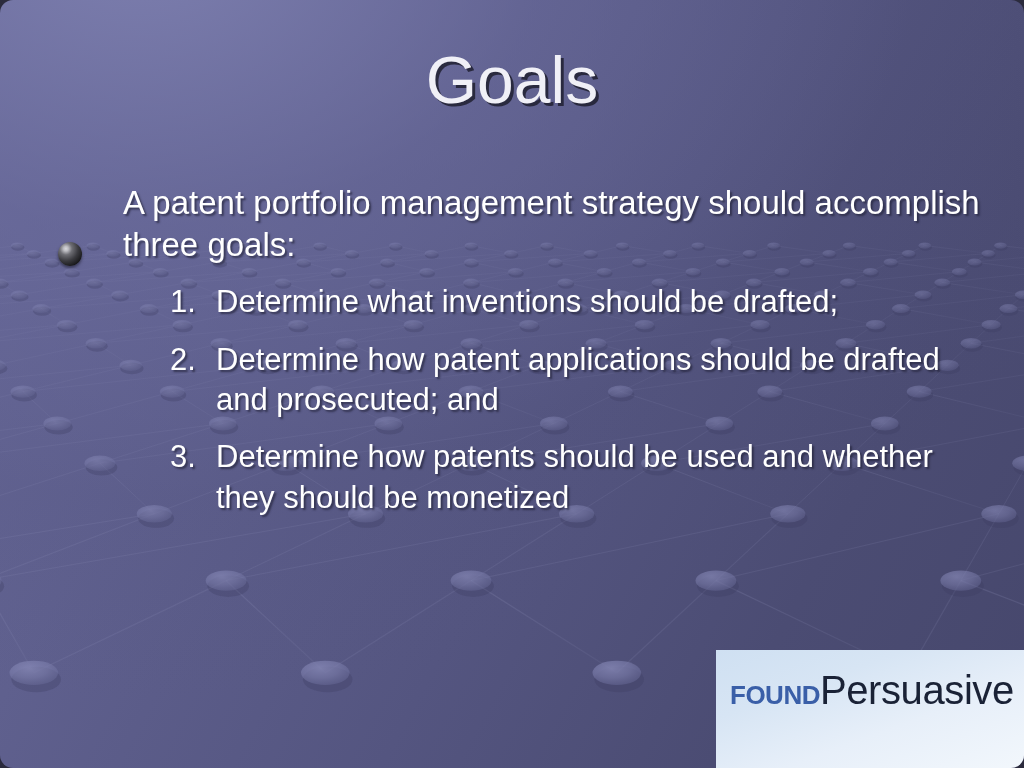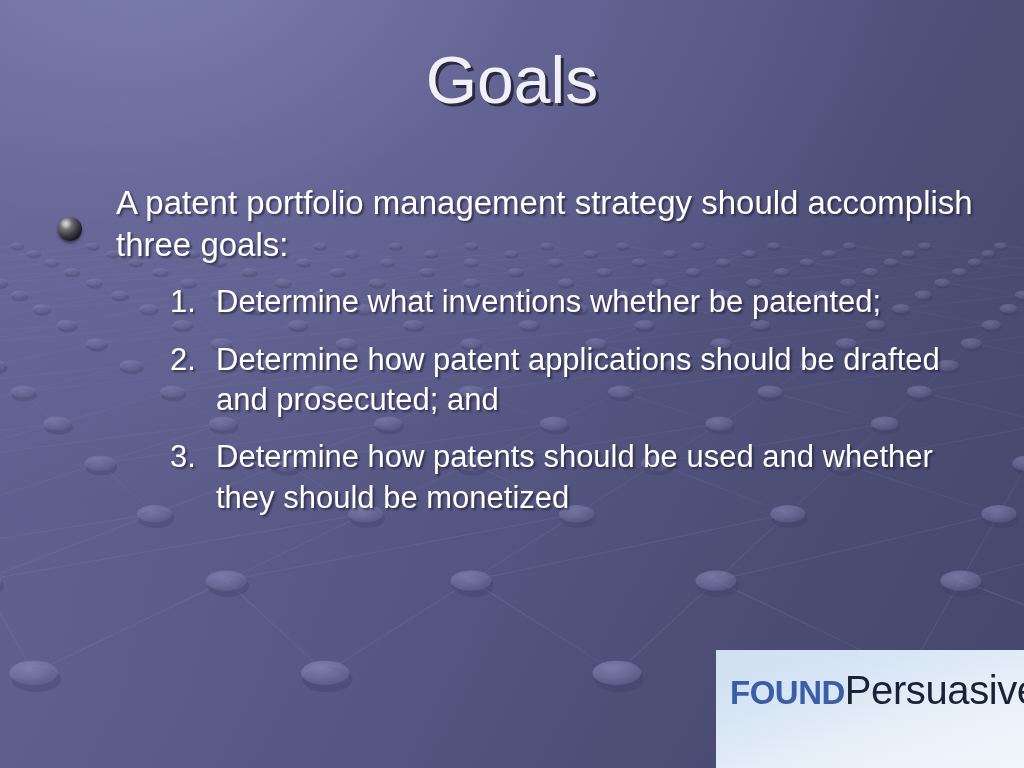--- a/index.html
+++ b/index.html
@@ -16,20 +16,21 @@
     overflow: hidden;
     font-family: "Liberation Sans", sans-serif;
     
     background:
       radial-gradient(ellipse 1250px 900px at 14% -8%,
         rgba(126,128,176,0.95) 0%,
         rgba(106,107,156,0.55) 32%,
         rgba(80,81,124,0.12) 62%,
         rgba(60,61,96,0.0) 85%),
       linear-gradient(118deg, #676898 0%, #5f608e 26%, #545580 55%, #4b4c73 78%, #46476c 100%);
+    border-radius: 13px;
   }
 
   
   .bg-lattice {
     position: absolute;
     inset: 0;
     overflow: hidden;
     pointer-events: none;
   }
   .bg-lattice svg { display: block; width: 1024px; height: 768px; }
@@ -55,22 +56,22 @@
   
   .body-area {
     position: absolute;
     left: 58px;
     top: 182px;
     width: 930px;
   }
 
   .lvl1 {
     display: flex;
-    align-items: center;
-    gap: 0;
+    align-items: flex-end;
+    gap: 7px;
   }
   .bullet-sphere {
     flex: 0 0 auto;
     width: 24px;
     height: 24px;
     margin-top: 10px;
     margin-right: 34px;
     border-radius: 50%;
     background:
       radial-gradient(circle at 33% 28%, #d8d8dc 0%, #bdbdc2 10%, #6e6e74 26%, #3a3a3f 52%, #171719 78%, #0d0d10 100%);
@@ -122,21 +123,21 @@
     background: linear-gradient(160deg, #cfe0f2 0%, #d7e5f4 30%, #e7eff9 62%, #f2f7fc 100%);
     overflow: hidden;
   }
   .logo-wordmark {
     position: absolute;
     left: 14px;
     top: 18px;
     white-space: nowrap;
   }
   .logo-found {
-    font-size: 33px;
+    font-size: 26px;
     font-weight: 700;
     color: #3a5fa8;
     letter-spacing: -0.5px;
   }
   .logo-persuasive {
     font-size: 40px;
     font-weight: 400;
     color: #1a2236;
     letter-spacing: -0.4px;
   }
@@ -1049,21 +1050,21 @@
   <div class="body-area">
 
     <div class="lvl1">
       <span class="bullet-sphere"></span>
       <span class="lvl1-text">A patent portfolio management strategy should accomplish three goals:</span>
     </div>
 
     <ol class="numbered">
       <li>
         <span class="num">1.</span>
-        <span class="num-text">Determine what inventions whether be patented;</span>
+        <span class="num-text">Determine what inventions should be drafted;</span>
       </li>
       <li>
         <span class="num">2.</span>
         <span class="num-text">Determine how patent applications should be drafted and prosecuted; and</span>
       </li>
       <li>
         <span class="num">3.</span>
         <span class="num-text">Determine how patents should be used and whether they should be monetized</span>
       </li>
     </ol>

